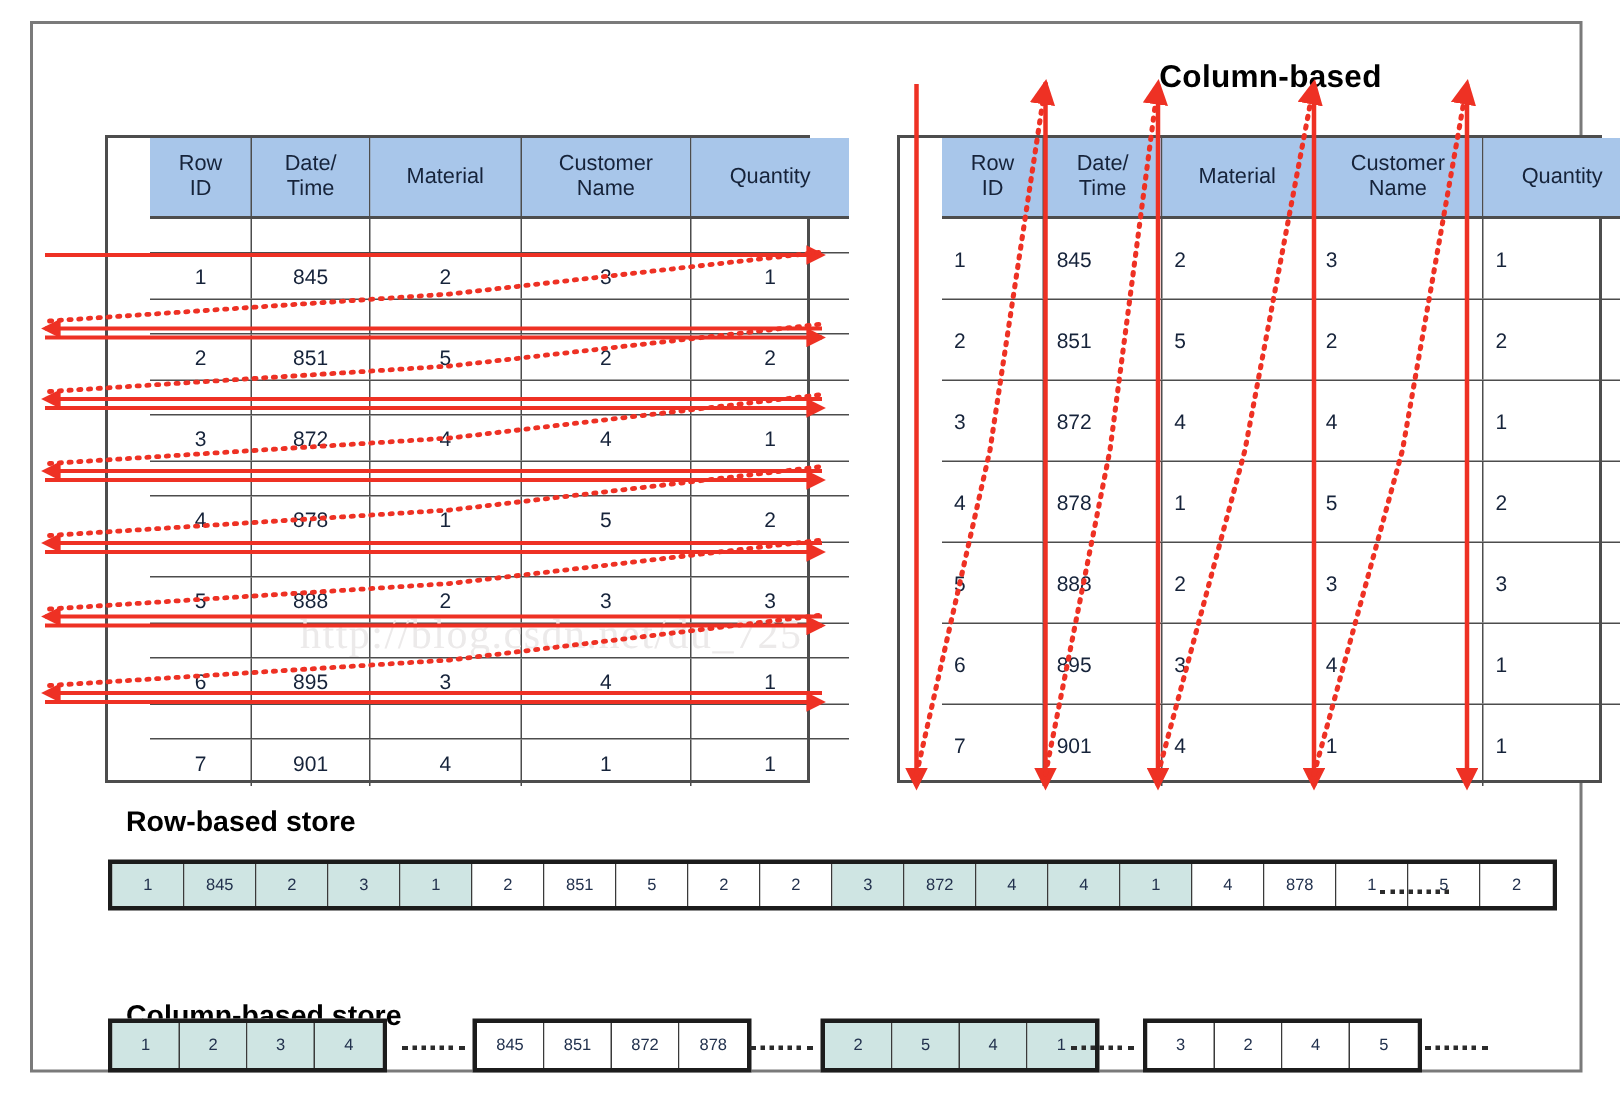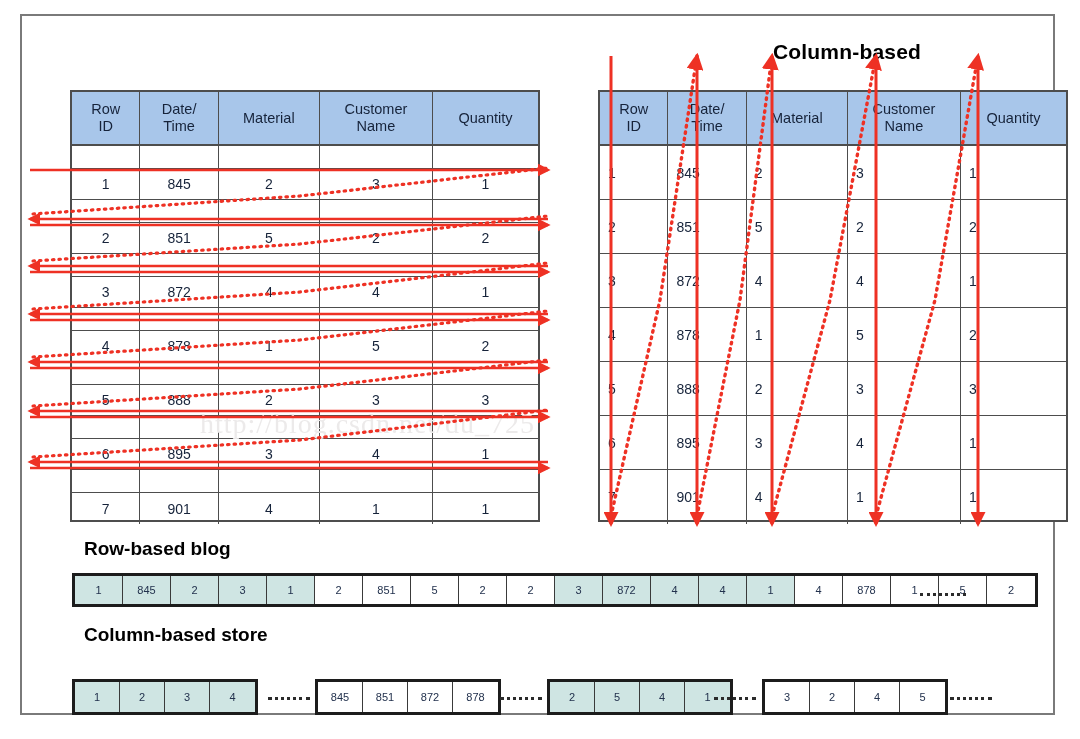--- a/index.html
+++ b/index.html
@@ -9,21 +9,21 @@
   #frame{position:absolute;left:20px;top:14px;width:1035px;height:701px;
          border:2px solid #7a7a7a;background:#fff;box-sizing:border-box;}
 
   .panel-title{position:absolute;font-weight:bold;font-size:21px;letter-spacing:.2px;
                color:#000;text-align:center;}
   #title-row{left:186px;top:24px;width:220px;}
   #title-col{left:700px;top:24px;width:250px;}
 
   
   .gtable{position:absolute;border:2px solid #4d4d4d;box-sizing:border-box;background:#fff;}
-  .grow{display:flex;width:100%;box-sizing:border-box;}
+  .grow{display:flex;width:100%;box-sizing:border-box;margin-left:28px;}
   .gcell{box-sizing:border-box;border-right:1px solid #4d4d4d;
          display:flex;align-items:center;justify-content:center;
          font-size:14px;color:#16233a;overflow:hidden;white-space:nowrap;}
   .gcell:last-child{border-right:none;}
   .hdr .gcell{background:#a8c6ea;font-size:14.5px;line-height:1.15;
               text-align:center;flex-direction:column;border-bottom:none;}
   .hdr{border-bottom:2px solid #4d4d4d;}
   .brow{border-bottom:1px solid #4d4d4d;}
   .brow:last-child{border-bottom:none;}
 
@@ -37,21 +37,21 @@
   
   #tbl-col{left:576px;top:74px;width:470px;height:432px;}
   #tbl-col .hdr{height:54px;}
   #tbl-col .data{height:54px;}
   #tbl-col .gcell{justify-content:flex-start;padding-left:8px;}
   #tbl-col .hdr .gcell{justify-content:center;padding-left:0;}
 
   
   .store-title{position:absolute;font-weight:bold;font-size:19px;color:#000;}
   #st-row-title{left:62px;top:522px;}
-  #st-col-title{left:62px;top:608px;text-align:center;}
+  #st-col-title{left:62px;top:651px;text-align:center;}
 
   .strip{position:absolute;display:flex;border:3px solid #1c1c1c;box-sizing:border-box;background:#fff;}
   .scell{border-right:1px solid #3a3a3a;box-sizing:border-box;
          display:flex;align-items:center;justify-content:center;
          font-size:11px;color:#22314d;}
   .scell:last-child{border-right:none;}
   .teal{background:#cfe5e3;}
   .white{background:#ffffff;}
 
   #strip-row{left:50px;top:557px;height:34px;}
@@ -273,21 +273,21 @@
       </div>
       <div class="grow brow data">
         <div class="gcell" style="width: 69px;">7</div>
         <div class="gcell" style="width: 79px;">901</div>
         <div class="gcell" style="width: 102px;">4</div>
         <div class="gcell" style="width: 114px;">1</div>
         <div class="gcell" style="width: 106px;">1</div>
       </div>
     </div>
 
-  <div class="store-title" id="st-row-title">Row-based blog</div>
+  <div class="store-title" id="st-row-title">Row-based store</div>
   <div class="strip" id="strip-row">
       <div class="scell teal">1</div>
       <div class="scell teal">845</div>
       <div class="scell teal">2</div>
       <div class="scell teal">3</div>
       <div class="scell teal">1</div>
       <div class="scell white">2</div>
       <div class="scell white">851</div>
       <div class="scell white">5</div>
       <div class="scell white">2</div>

